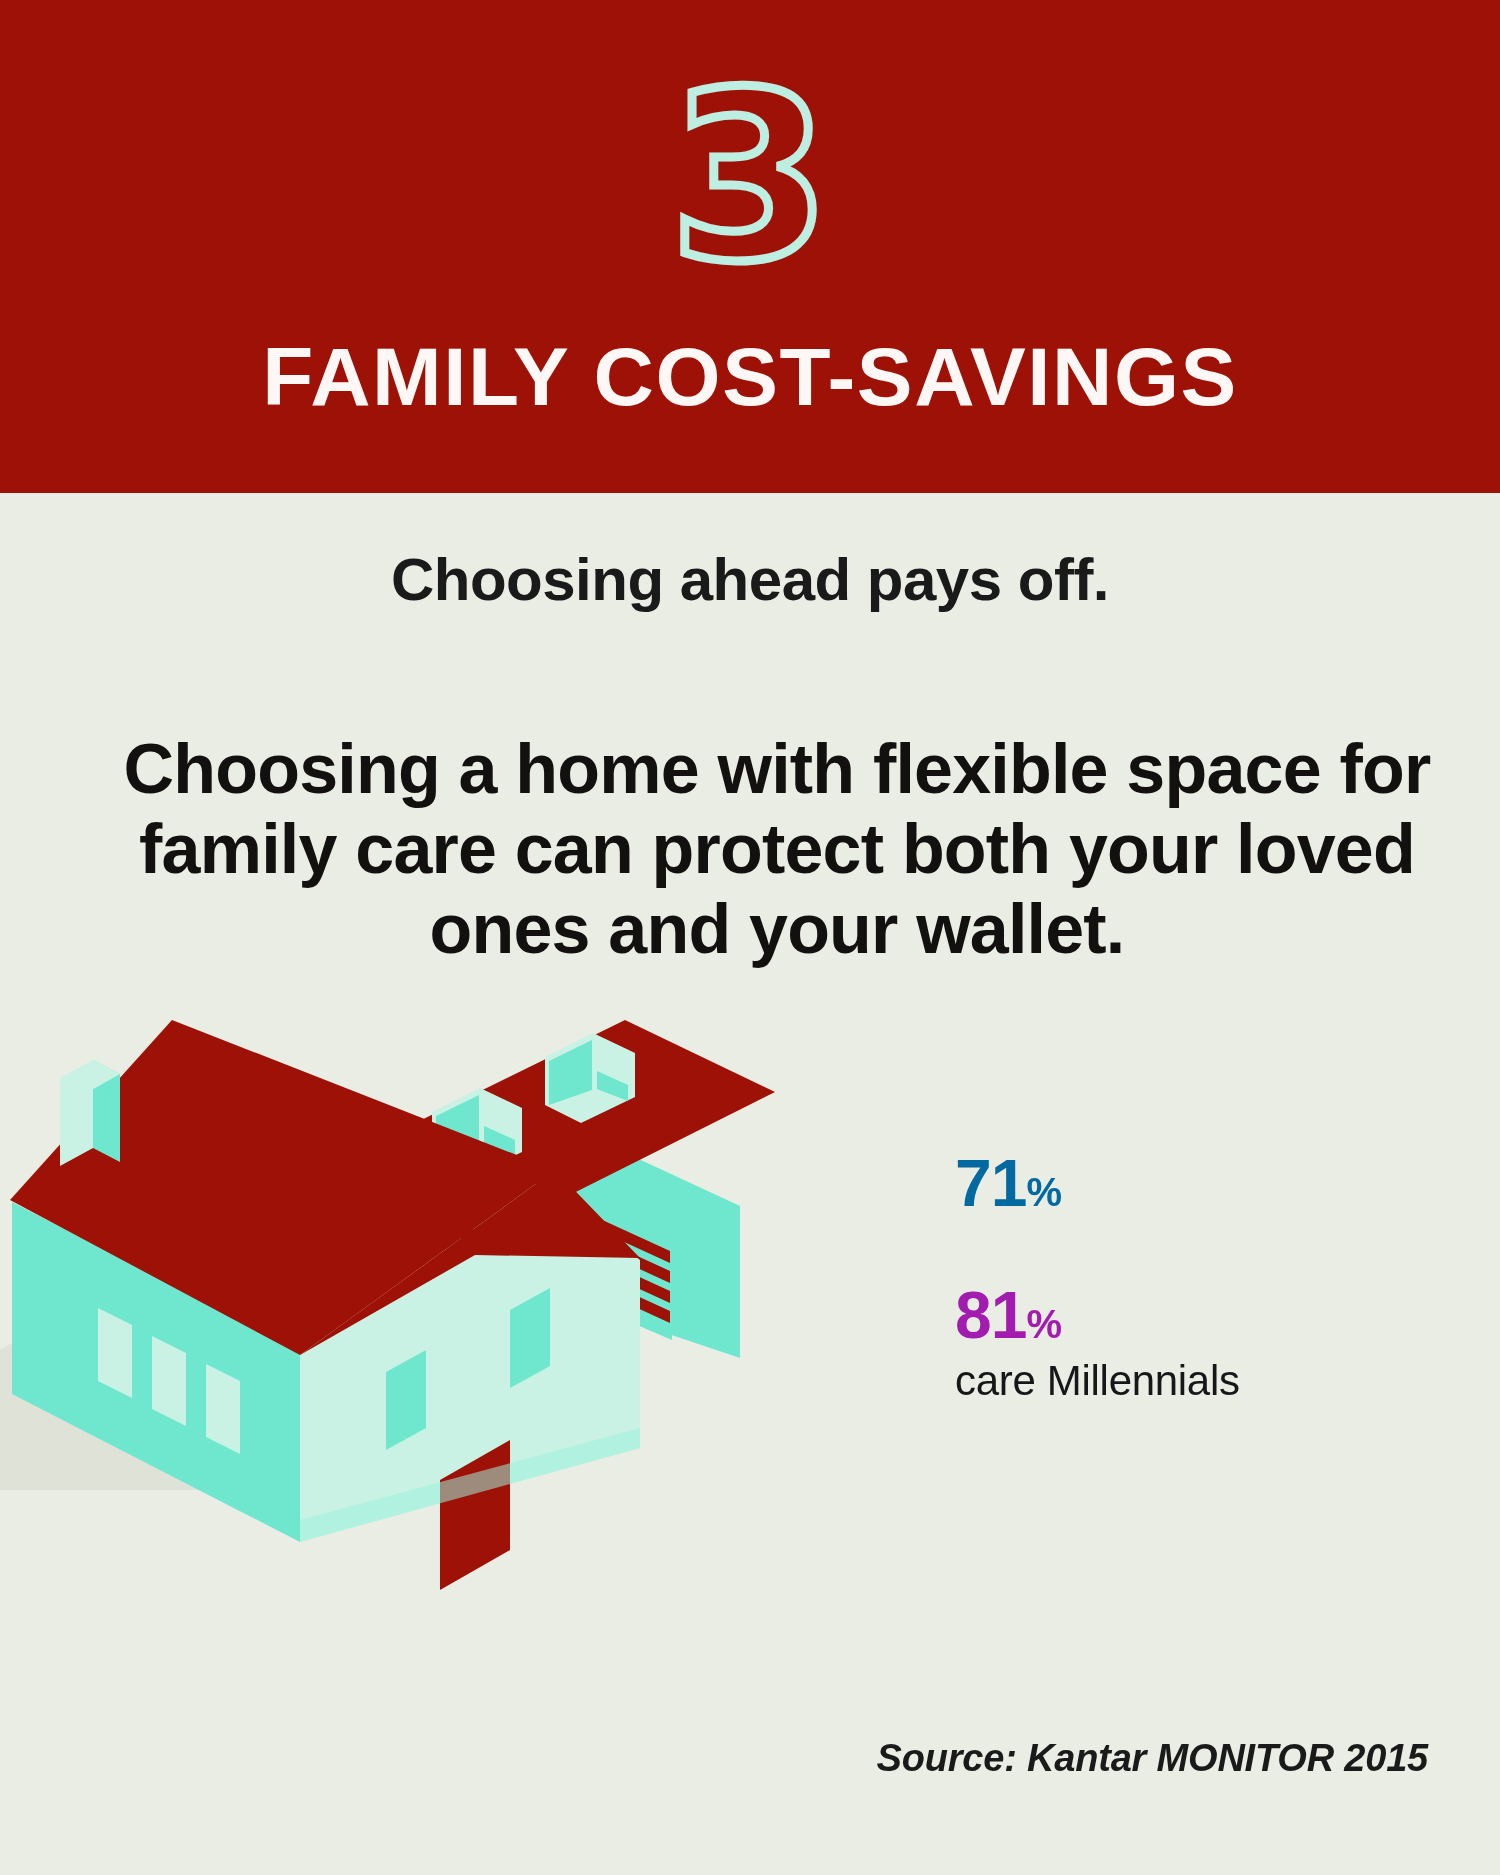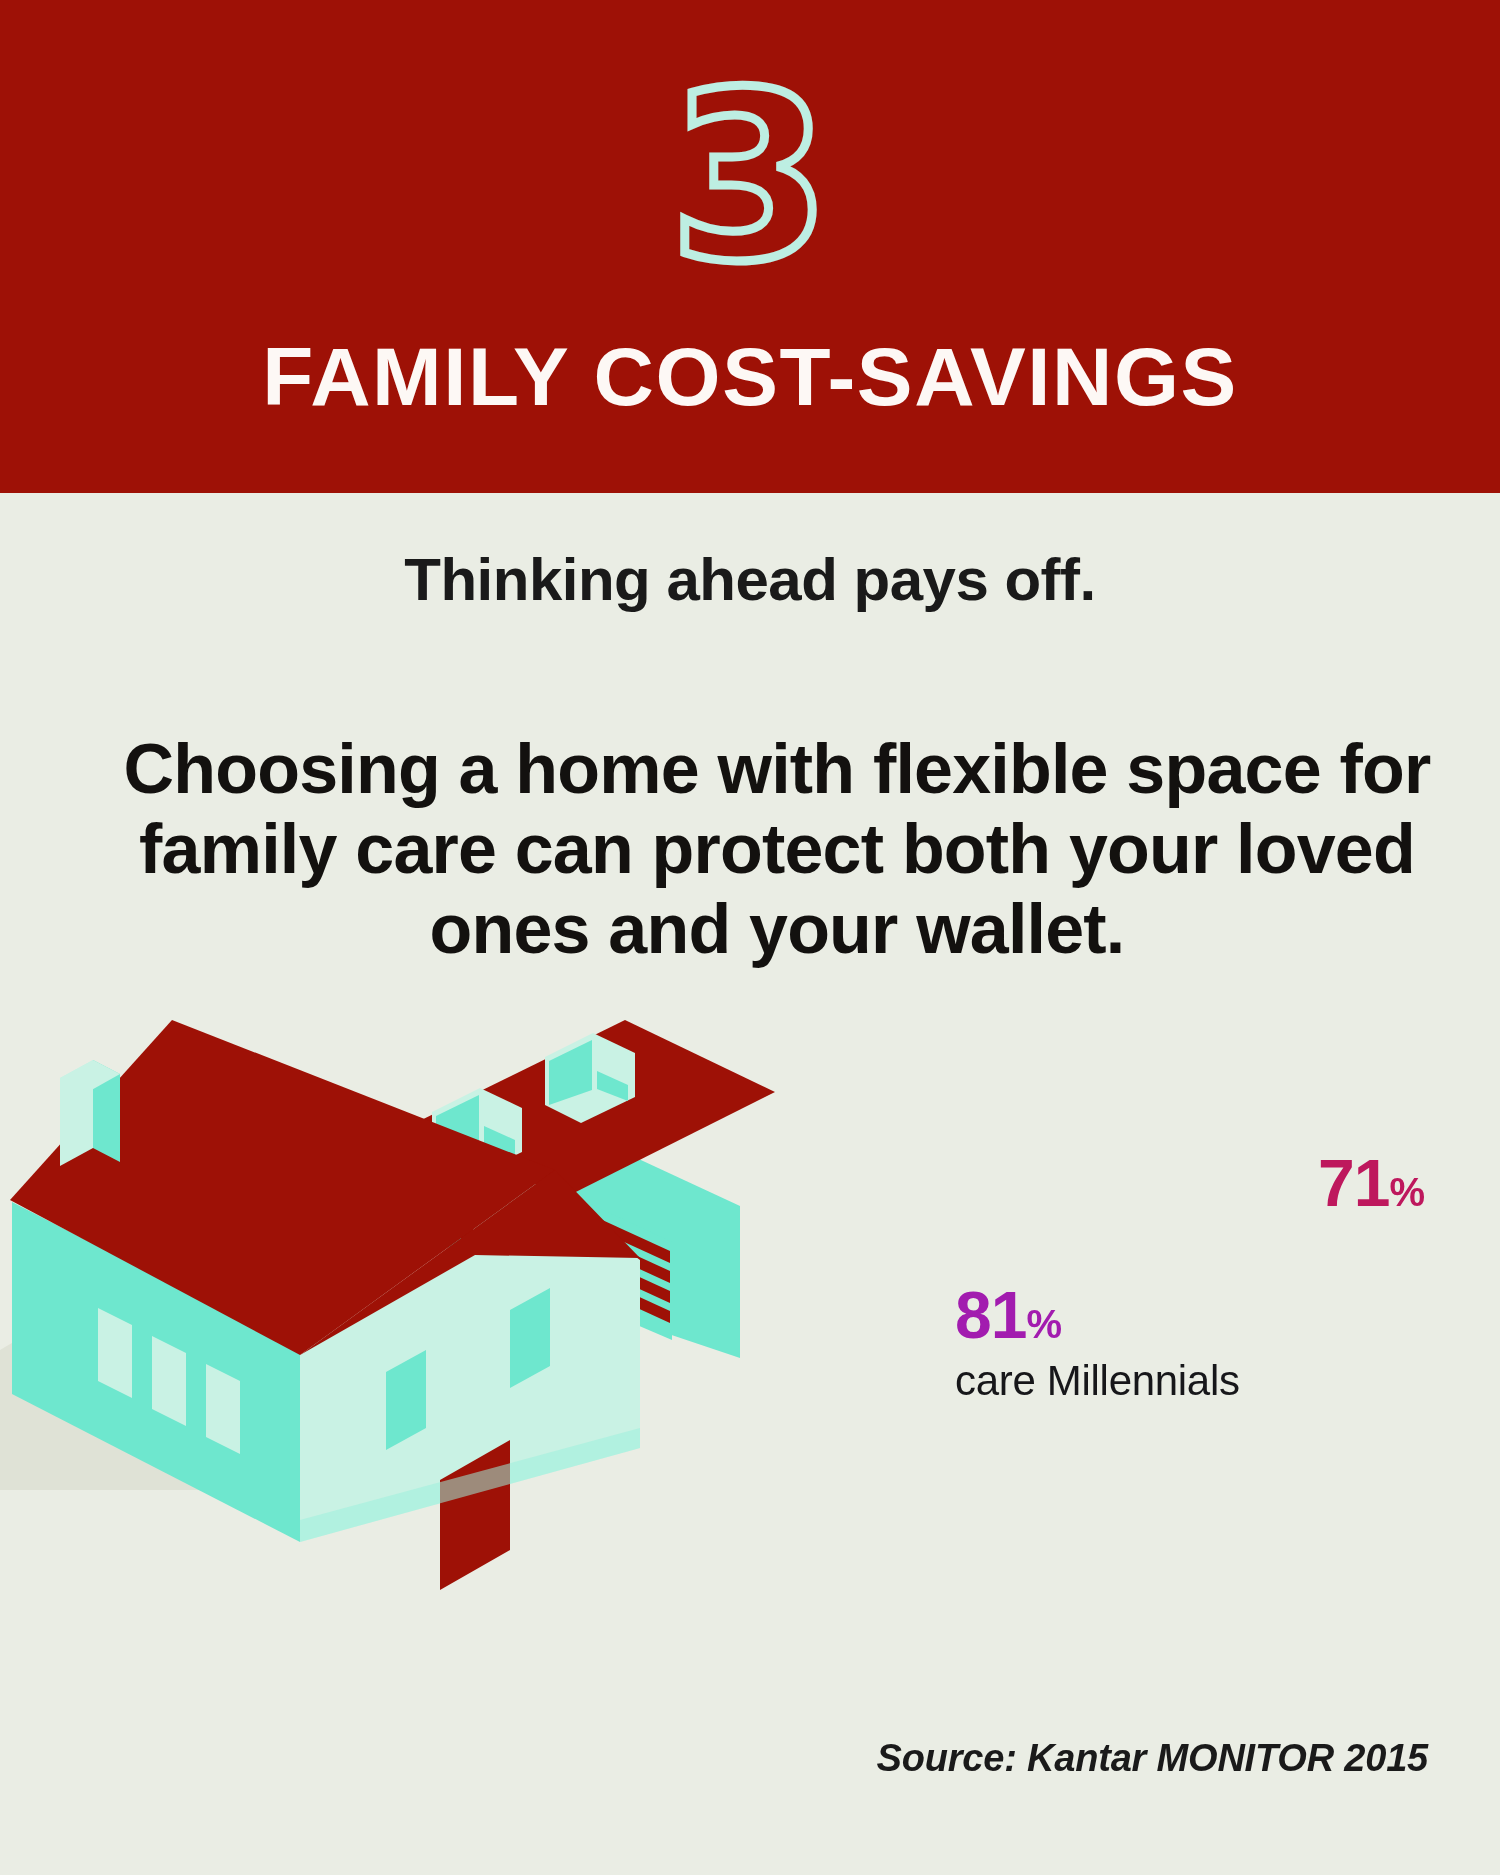--- a/index.html
+++ b/index.html
@@ -105,21 +105,21 @@
     font-weight: 700;
     line-height: 1.0;
     letter-spacing: -1px;
     margin-bottom: 8px;
   }
   .stat-value .pct {
     font-size: 40px;
     font-weight: 700;
     letter-spacing: 0;
   }
-  .stat-value.red { color: #be185d; text-align: right; }
+  .stat-value.red { color: #0369a1; }
   .stat-value.blue { color: #a21caf; }
   .stat-desc {
     font-size: 42px;
     font-weight: 400;
     color: #17171a;
     line-height: 1.18;
     letter-spacing: -0.3px;
   }
 
   
@@ -136,21 +136,21 @@
   }
 </style>
 </head>
 <body>
 
 <div class="header-band">
   <div class="step-number">3</div>
   <div class="header-title">FAMILY COST-SAVINGS</div>
 </div>
 
-<div class="lede">Thinking ahead pays off.</div>
+<div class="lede">Choosing ahead pays off.</div>
 
 <div class="headline">Choosing a home with flexible space for family care can protect both your loved ones and your wallet.</div>
 
 <div class="house-wrap">
   <svg width="820" height="620" viewBox="0 0 820 620">
 
     <polygon points="0,330 190,218 640,360 440,470 120,470 0,470" fill="#dfe2d6"></polygon>
 
     <polygon points="615,128 740,186 740,338 615,296" fill="#6ee7ce"></polygon>
 

